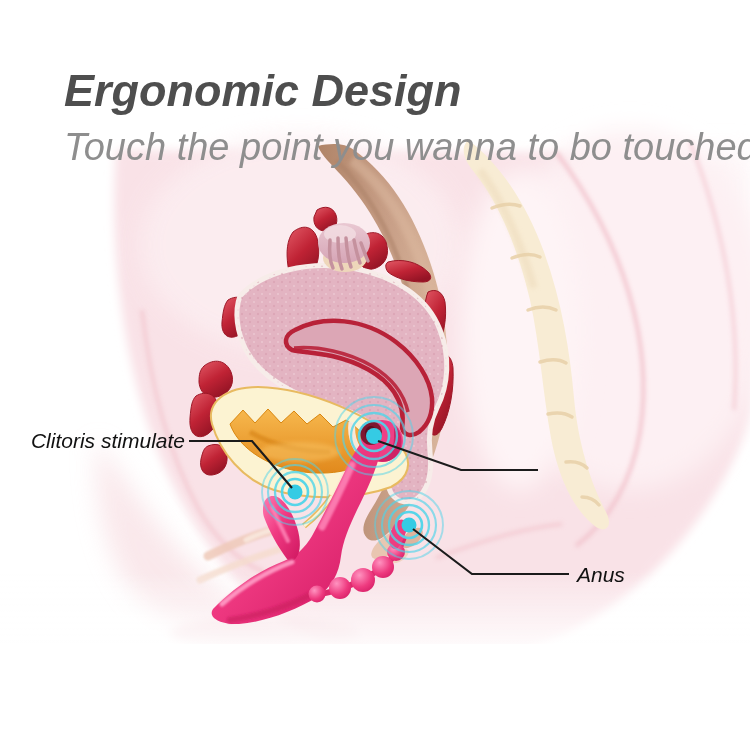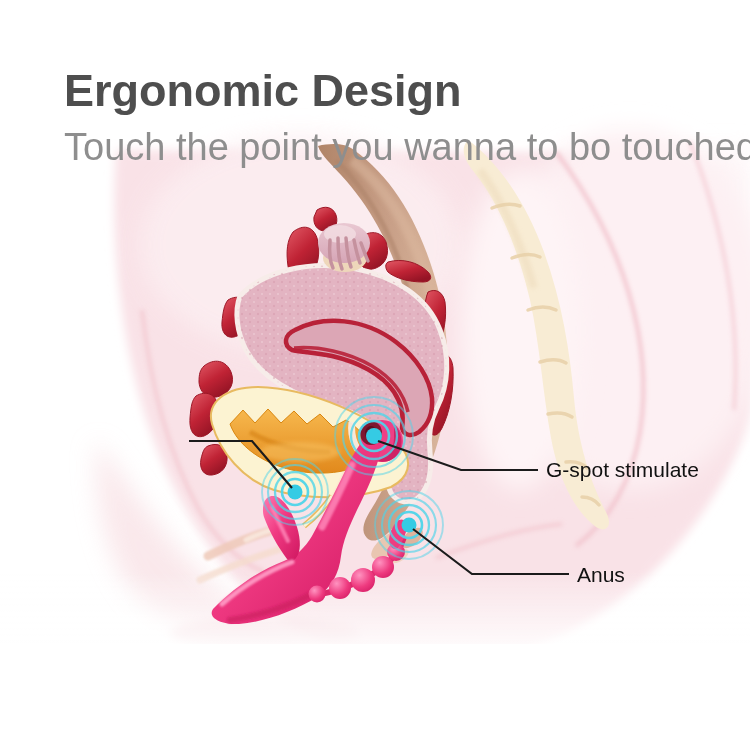--- a/index.html
+++ b/index.html
@@ -1,17 +1,17 @@
 <!DOCTYPE html>
 <html><head>
 <meta charset="utf-8">
 <style>
   html,body{margin:0;padding:0;background:#fff;}
   .stage{position:relative;width:750px;height:644px;background:#ffffff;overflow:hidden;
-         font-family:"Liberation Sans",sans-serif;}
+         font-family:"Liberation Sans",sans-serif;font-style:italic;}
   .title{position:absolute;left:64px;top:36px;font-size:45px;line-height:50px;
          color:#4e4e4e;white-space:nowrap;}
   .subtitle{position:absolute;left:64px;top:93px;font-size:38px;line-height:32px;
          color:#8e8e8e;white-space:nowrap;}
   .callout-label{position:absolute;font-size:21px;line-height:26px;color:#111;
          white-space:nowrap;}
   .lbl-clitoris{right:565px;top:428px;}
   .lbl-gspot{left:546px;top:457px;}
   .lbl-anus{left:577px;top:562px;}
   svg{position:absolute;left:0;top:0;}
@@ -259,16 +259,16 @@
     <path d="M 378,441 L 461,470 L 538,470"></path>
     <path d="M 413,529 L 472,574 L 569,574"></path>
   </g>
 </svg>
 
   <header>
     <h1 class="title">Ergonomic Design</h1>
     <p class="subtitle">Touch the point you wanna to bo touched</p>
   </header>
 
-  <div class="callout-label lbl-gspot">G-spot stimulate</div>
+  <div class="callout-label lbl-clitoris">Clitoris stimulate</div>
   <div class="callout-label lbl-anus">Anus</div>
 
 </div>
 
 </body></html>

